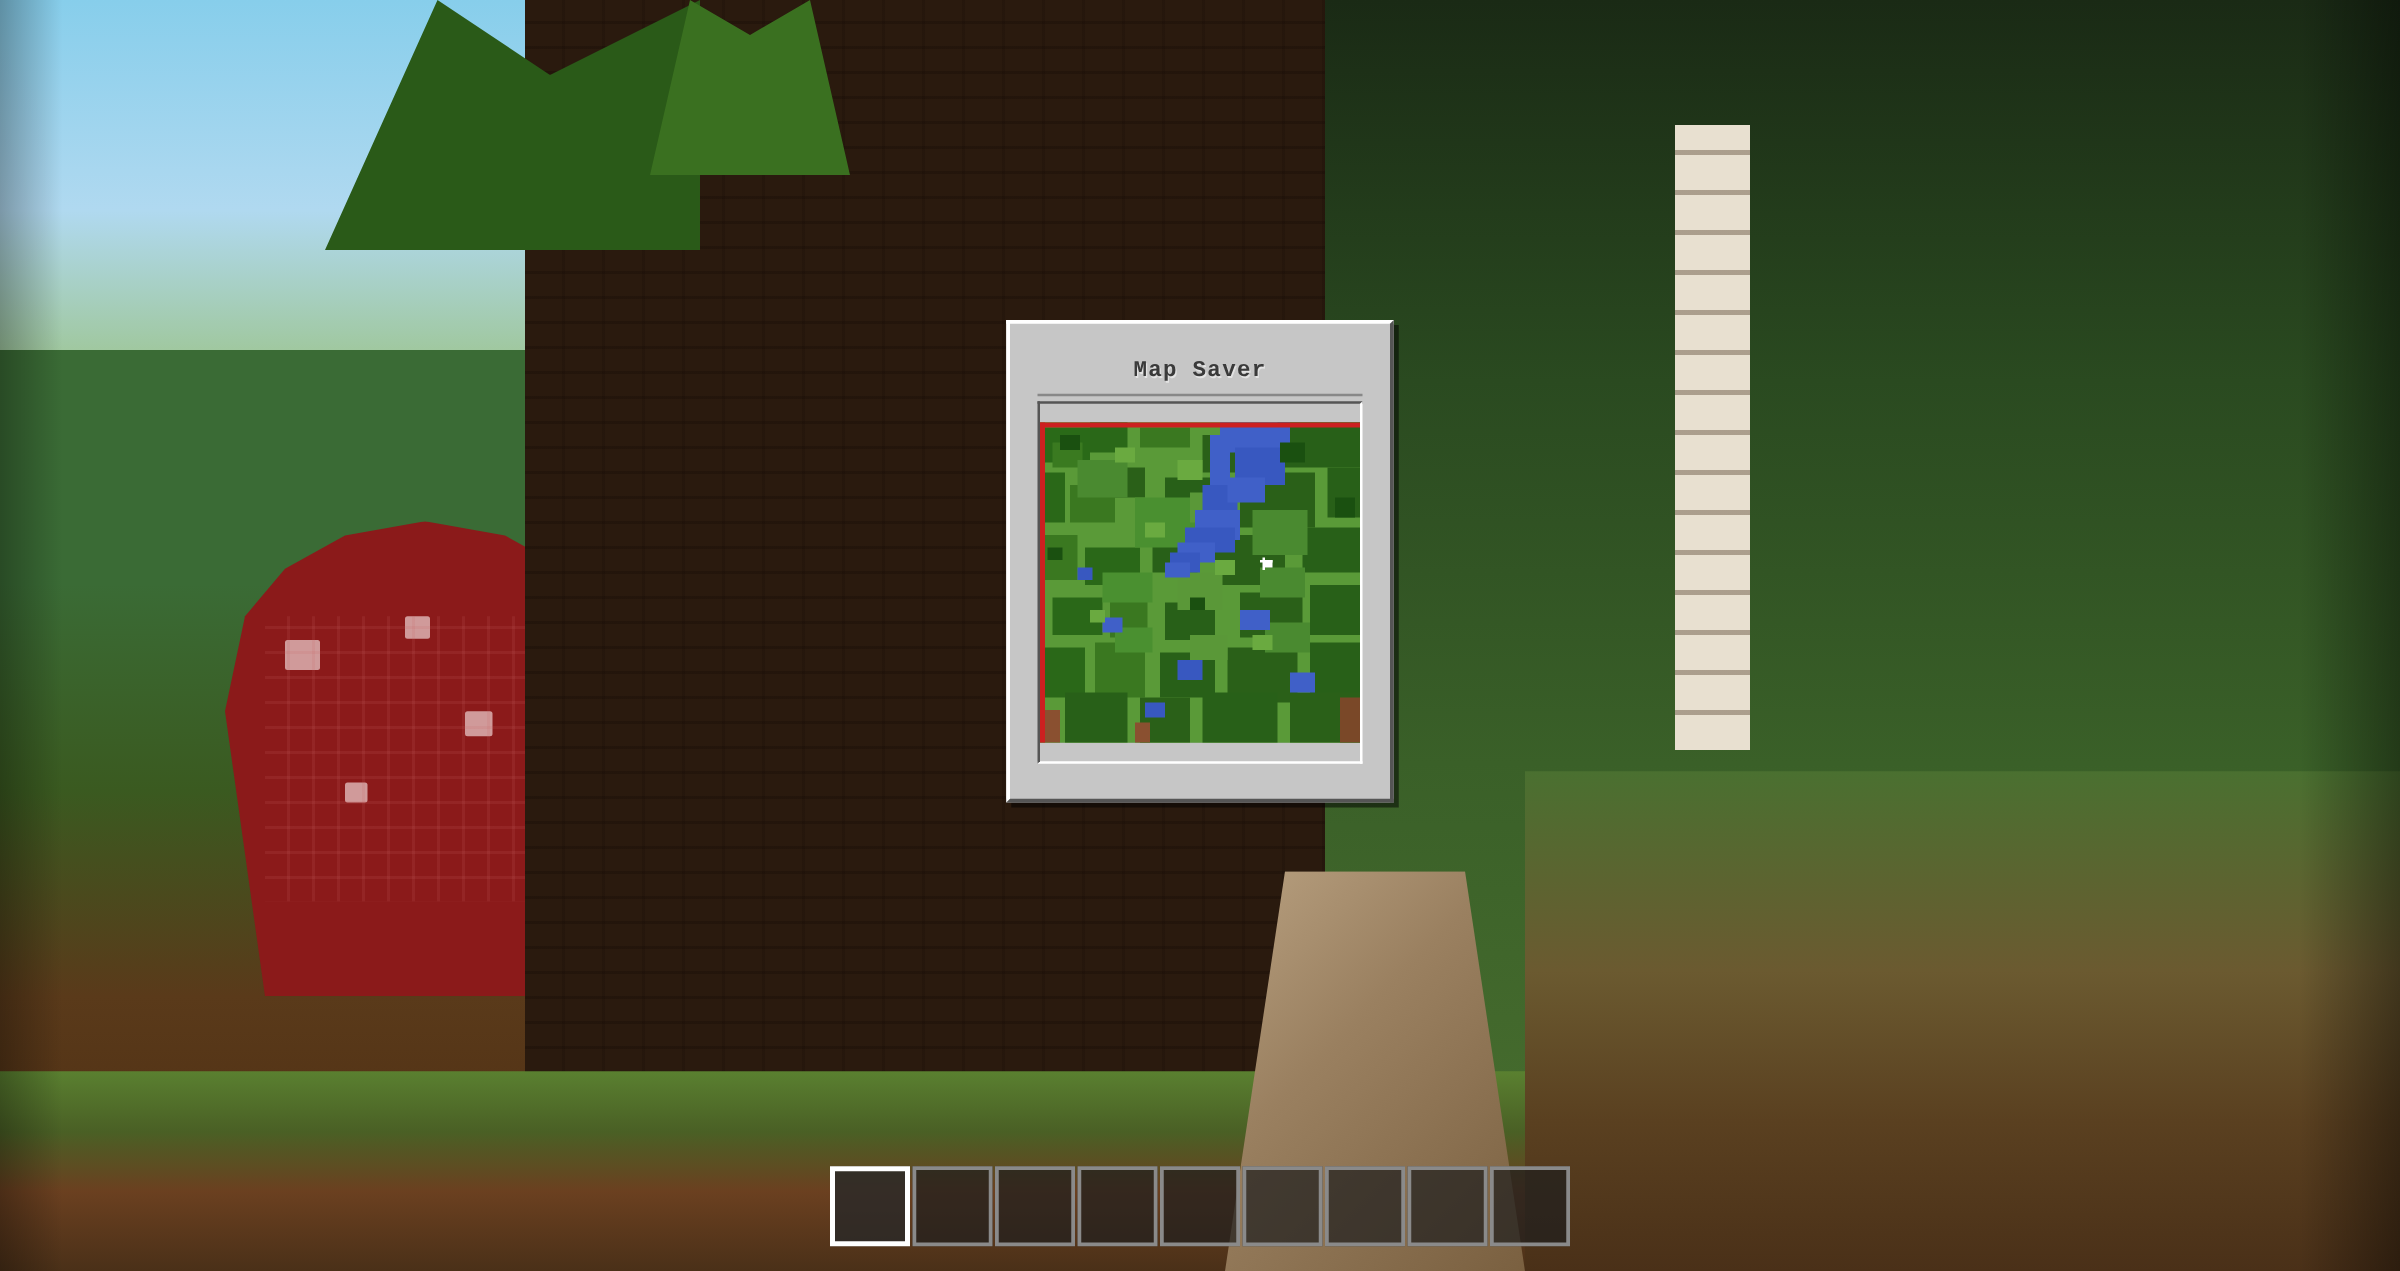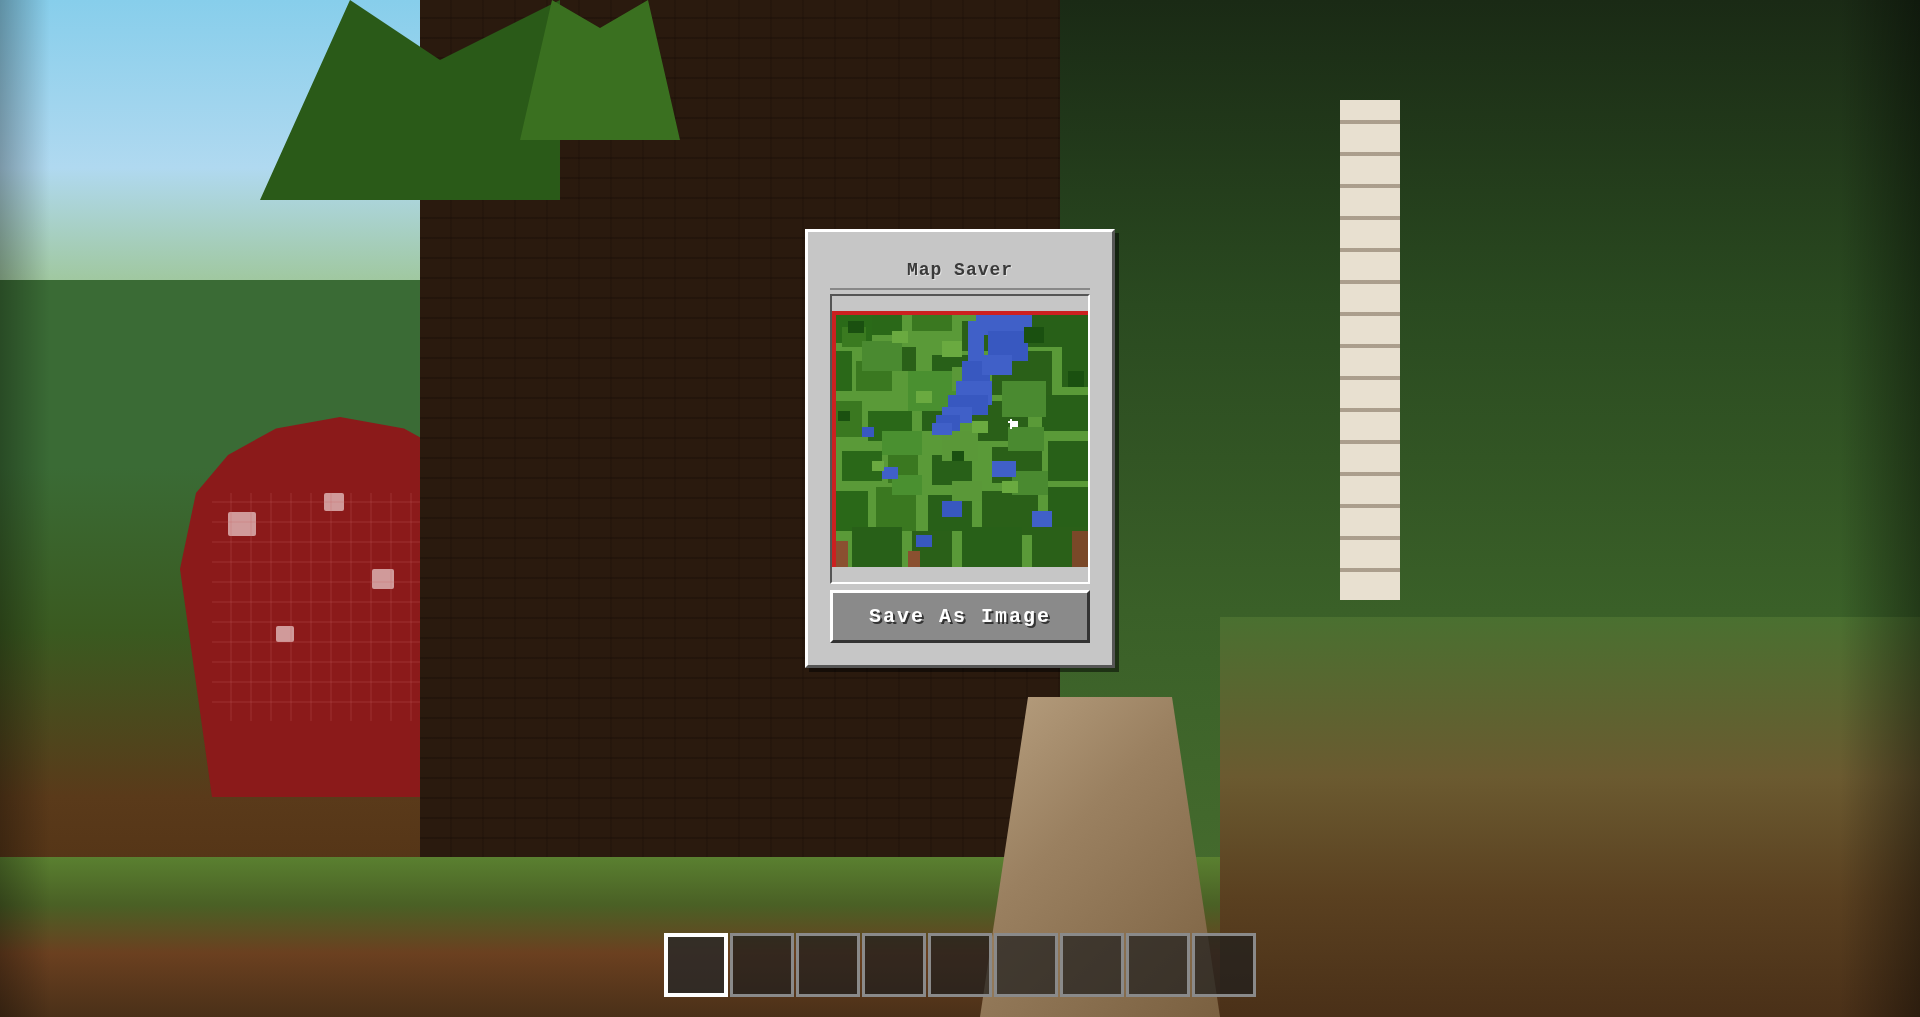--- a/index.html
+++ b/index.html
@@ -448,21 +448,20 @@
           <rect x="90" y="55" width="3" height="3" fill="#ffffff"></rect>
           <rect x="89" y="54" width="1" height="5" fill="#ffffff"></rect>
           <rect x="88" y="55" width="5" height="1" fill="#ffffff"></rect>
 
           <rect x="0" y="0" width="128" height="2" fill="#cc2020"></rect>
           <rect x="0" y="0" width="2" height="128" fill="#cc2020"></rect>
         </svg>
       </div>
     </div>
 
-    <button class="save-button">Save As Image</button>
 
   </div>
 </div>
 
 <div class="hotbar">
   <div class="hotbar-slot selected"></div>
   <div class="hotbar-slot"></div>
   <div class="hotbar-slot"></div>
   <div class="hotbar-slot"></div>
   <div class="hotbar-slot"></div>

